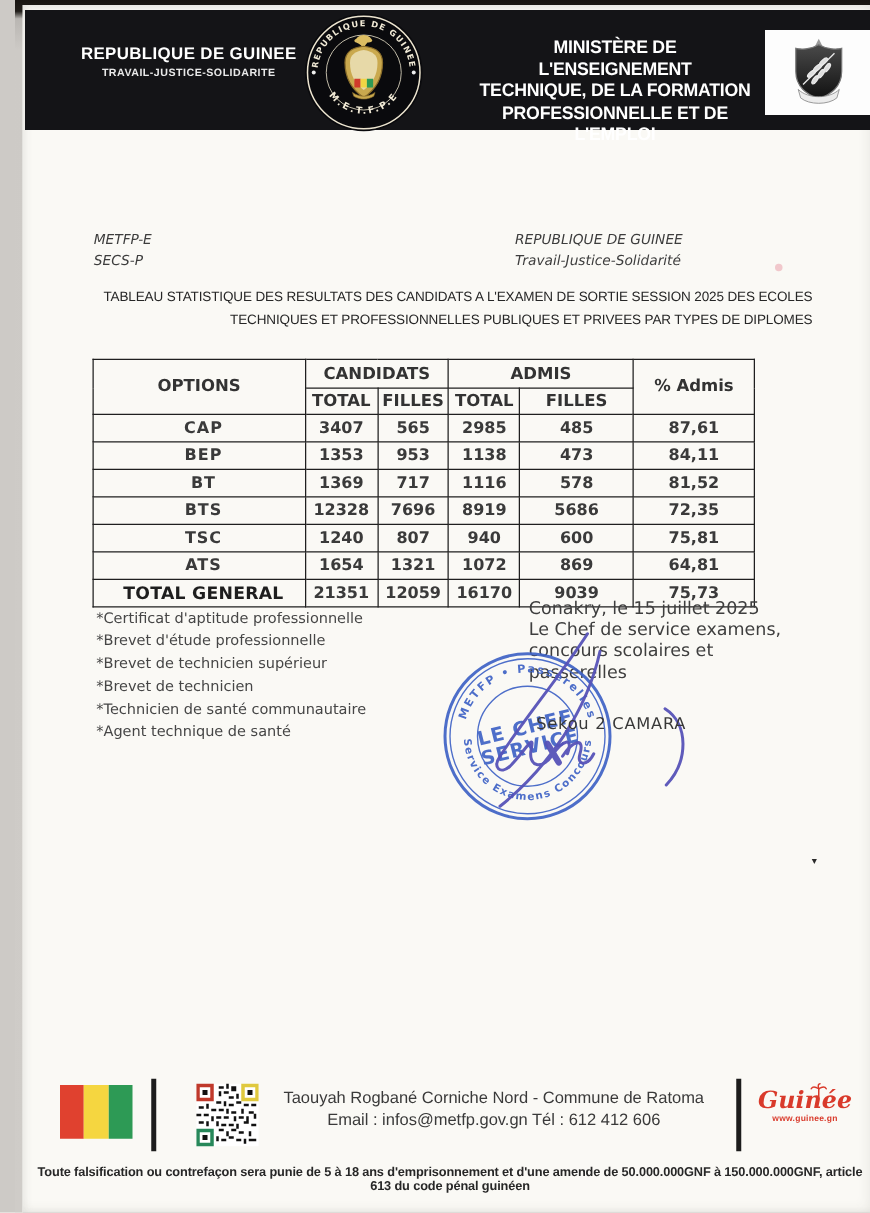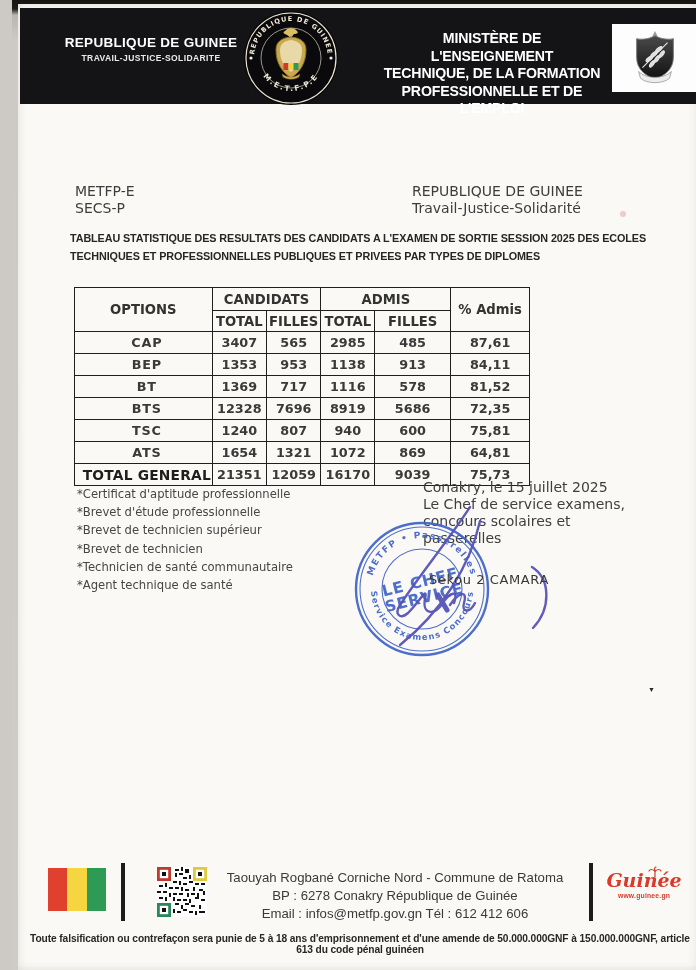--- a/index.html
+++ b/index.html
@@ -22,27 +22,27 @@
   .banner{position:absolute;left:8px;top:8px;width:680px;height:96px;background:#141417;}
   .banner-left{position:absolute;left:26px;top:27px;width:210px;text-align:center;color:#fff;}
   .banner-left .t1{font-size:13.5px;font-weight:bold;letter-spacing:.3px;}
   .banner-left .t2{font-size:8.5px;font-weight:bold;letter-spacing:.4px;color:#e9e9e9;margin-top:3px;}
   .seal{position:absolute;left:223px;top:2px;width:96px;height:96px;}
   .ministry{position:absolute;left:358px;top:22px;width:228px;text-align:center;color:#fff;
     font-size:14.6px;font-weight:bold;line-height:17.5px;letter-spacing:-.2px;transform:scaleX(.97);}
   .crest-box{position:absolute;left:592px;top:16px;width:86px;height:68px;background:#fdfdfd;
     display:flex;align-items:center;justify-content:center;}
   
-  .lh{position:absolute;font-size:14px;color:#3d3d3d;line-height:17px;font-family:"DejaVu Sans",sans-serif;}
+  .lh{position:absolute;font-size:11px;color:#3d3d3d;line-height:17px;font-family:"DejaVu Sans",sans-serif;font-style:italic;}
   .lh-left{left:63px;top:183px;}
   .lh-right{left:400px;top:183px;}
-  .doc-title{position:absolute;left:58px;top:229px;width:580px;text-align:left;
-    font-size:10.8px;font-weight:bold;color:#262626;line-height:18px;letter-spacing:-.1px;}
-  
-  table.stats{position:absolute;left:62px;top:287px;width:456px;border-collapse:collapse;
+  .doc-title{position:absolute;left:58px;top:229px;width:580px;text-align:right;
+    font-size:10.8px;font-weight:normal;color:#262626;line-height:18px;letter-spacing:-.1px;}
+  
+  table.stats{position:absolute;left:62px;top:287px;width:530px;border-collapse:collapse;
     font-family:"DejaVu Sans",sans-serif;color:#333;padding-left:24px;}
   table.stats td,table.stats th{border:1.6px solid #1f1f1f;padding:0;text-align:center;}
   table.stats th{font-size:13.2px;font-weight:bold;}
   tr.hrow1 th{height:22px;}
   tr.hrow2 th{height:20px;}
   tr.drow td{height:21px;font-size:12.8px;font-weight:bold;color:#3a3a3a;}
   td.opt{text-align:left;padding-left:7px !important;font-weight:normal;color:#555;
     font-size:13.5px;letter-spacing:.8px;}
   tr.total td.opt{font-weight:bold;color:#1e1e1e;letter-spacing:.2px;font-size:13.8px;}
   th.pct{font-size:14px;}
@@ -186,21 +186,21 @@
         <td>565</td>
         <td>2985</td>
         <td>485</td>
         <td>87,61</td>
       </tr>
       <tr class="drow">
         <td class="opt">BEP</td>
         <td>1353</td>
         <td>953</td>
         <td>1138</td>
-        <td>913</td>
+        <td>473</td>
         <td>84,11</td>
       </tr>
       <tr class="drow">
         <td class="opt">BT</td>
         <td>1369</td>
         <td>717</td>
         <td>1116</td>
         <td>578</td>
         <td>81,52</td>
       </tr>
@@ -313,21 +313,20 @@
                M1 9h2v1h-2z M4 8h1v2h-1z M6 10h2v1h-2z M9 10h2v1h-2z M12 10h1v2h-1z M14 11h2v1h-2z M18 10h1v2h-1z M21 11h2v1h-2z
                M0 12h2v1h-2z M3 12h2v1h-2z M6 13h1v2h-1z M8 13h2v1h-2z M11 13h2v1h-2z M15 13h1v2h-1z M17 13h2v1h-2z M20 13h1v2h-1z M23 12h1v2h-1z
                M1 15h2v1h-2z M4 15h1v2h-1z M8 15h1v2h-1z M10 16h2v1h-2z M13 16h2v1h-2z M16 16h1v2h-1z M19 15h2v1h-2z M22 16h2v1h-2z
                M9 18h2v1h-2z M12 19h1v2h-1z M14 18h2v1h-2z M17 19h2v1h-2z M21 19h1v2h-1z
                M8 21h1v2h-1z M10 22h2v1h-2z M13 21h2v1h-2z M16 22h2v1h-2z M19 22h1v2h-1z M21 22h3v1h-3z"></path>
     </g>
   </svg>
 
   <div class="address">
     <div>Taouyah Rogbané Corniche Nord - Commune de Ratoma</div>
-    <div>BP : 6278 Conakry République de Guinée</div>
     <div>Email : infos@metfp.gov.gn  Tél : 612 412 606</div>
   </div>
 
   <div class="vdiv" style="left:577px"></div>
 
   <svg class="palm" viewBox="0 0 14 12">
     <g stroke="#d93a2b" stroke-width="1.2" fill="none" stroke-linecap="round">
       <path d="M7,11 L7,5"></path>
       <path d="M7,5 C4,3 2,3 1,5"></path>
       <path d="M7,5 C10,3 12,3 13,5"></path>

